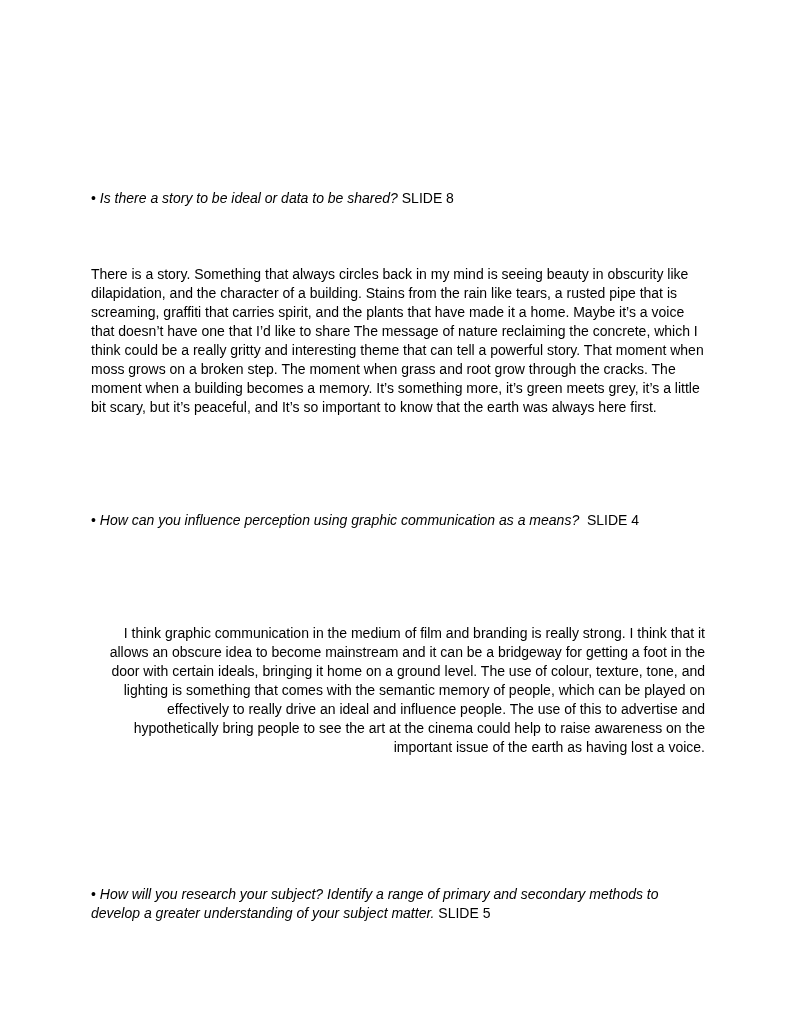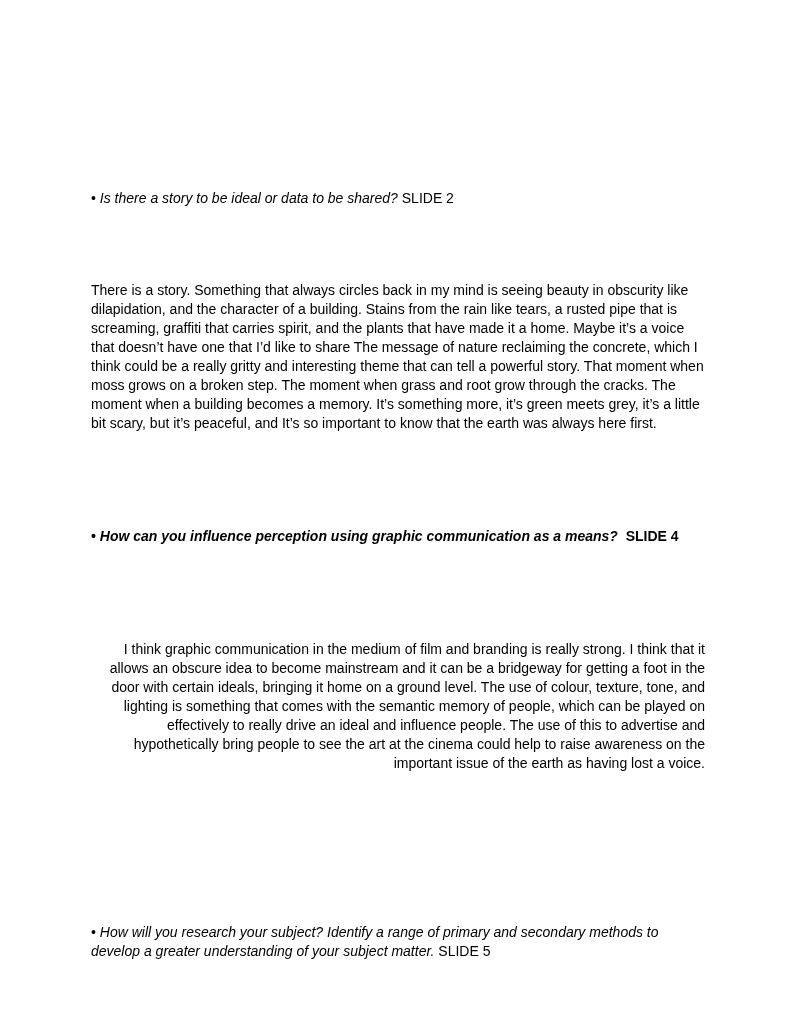--- a/index.html
+++ b/index.html
@@ -36,32 +36,32 @@
   }
   .question .q-text {
     font-style: italic;
   }
   .bullet {
     font-style: normal;
   }
   .slide-label {
     font-style: normal;
   }
-  .para-1 { margin-top: 16px; }
-  .question-2 { margin-top: 37px; font-weight: bold; }
+  .para-1 { margin-top: 0; }
+  .question-2 { margin-top: 37px; }
   .para-2 { margin-top: 37px; text-align: right; }
-  .question-3 { margin-top: 93px; }
+  .question-3 { margin-top: 71px; }
 </style>
 </head>
 <body>
 
 <div class="page">
   <div class="content">
 
-    <p class="question question-1"><span class="bullet">• </span><span class="q-text">Is there a story to be ideal or data to be shared? </span><span class="slide-label">SLIDE 2</span></p>
+    <p class="question question-1"><span class="bullet">• </span><span class="q-text">Is there a story to be ideal or data to be shared? </span><span class="slide-label">SLIDE 8</span></p>
 
     <p class="para para-1">There is a story. Something that always circles back in my mind is seeing beauty in obscurity like dilapidation, and the character of a building. Stains from the rain like tears, a rusted pipe that is screaming, graffiti that carries spirit, and the plants that have made it a home. Maybe it’s a voice that doesn’t have one that I’d like to share The message of nature reclaiming the concrete, which I think could be a really gritty and interesting theme that can tell a powerful story. That moment when moss grows on a broken step. The moment when grass and root grow through the cracks. The moment when a building becomes a memory. It’s something more, it’s green meets grey, it’s a little bit scary, but it’s peaceful, and It’s so important to know that the earth was always here first.</p>
 
     <p class="question question-2"><span class="bullet">• </span><span class="q-text">How can you influence perception using graphic communication as a means?  </span><span class="slide-label">SLIDE 4</span></p>
 
     <p class="para para-2">I think graphic communication in the medium of film and branding is really strong. I think that it allows an obscure idea to become mainstream and it can be a bridgeway for getting a foot in the door with certain ideals, bringing it home on a ground level. The use of colour, texture, tone, and lighting is something that comes with the semantic memory of people, which can be played on effectively to really drive an ideal and influence people. The use of this to advertise and hypothetically bring people to see the art at the cinema could help to raise awareness on the important issue of the earth as having lost a voice.</p>
 
     <p class="question question-3"><span class="bullet">• </span><span class="q-text">How will you research your subject? Identify a range of primary and secondary methods to develop a greater understanding of your subject matter. </span><span class="slide-label">SLIDE 5</span></p>
 
     

